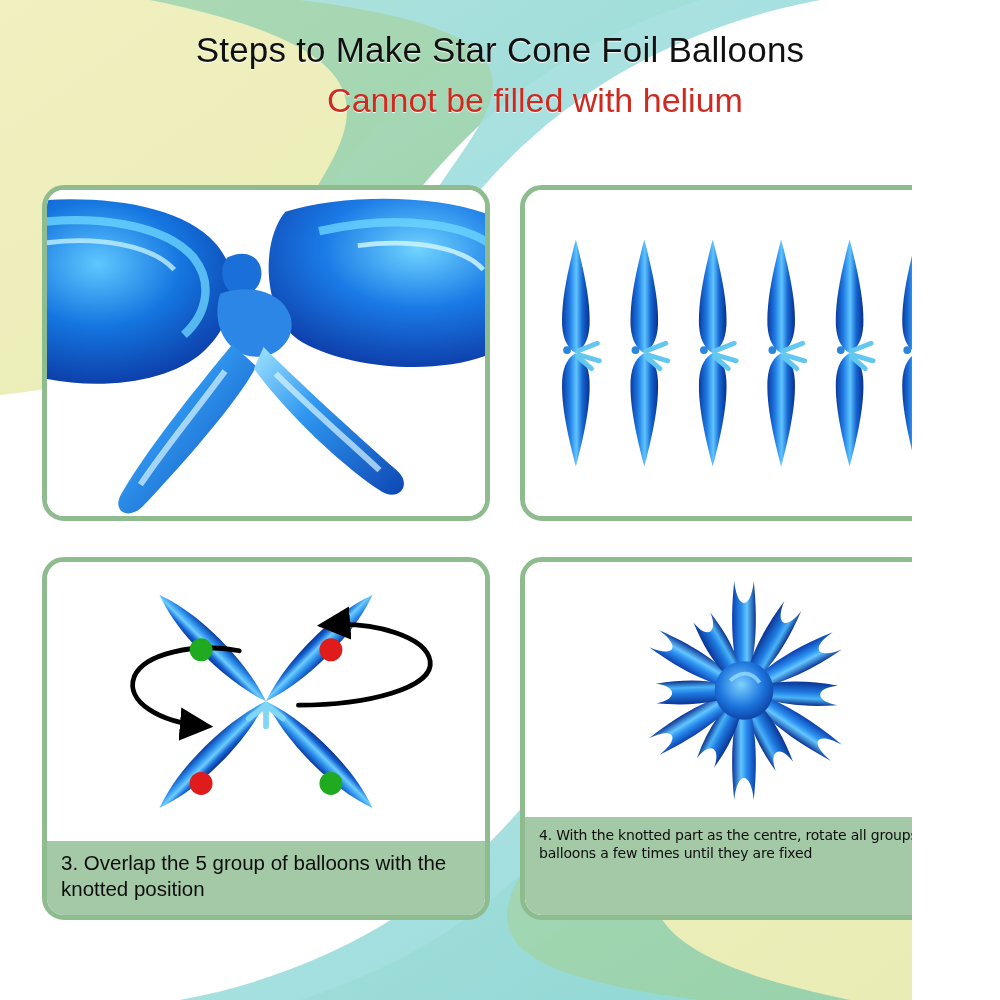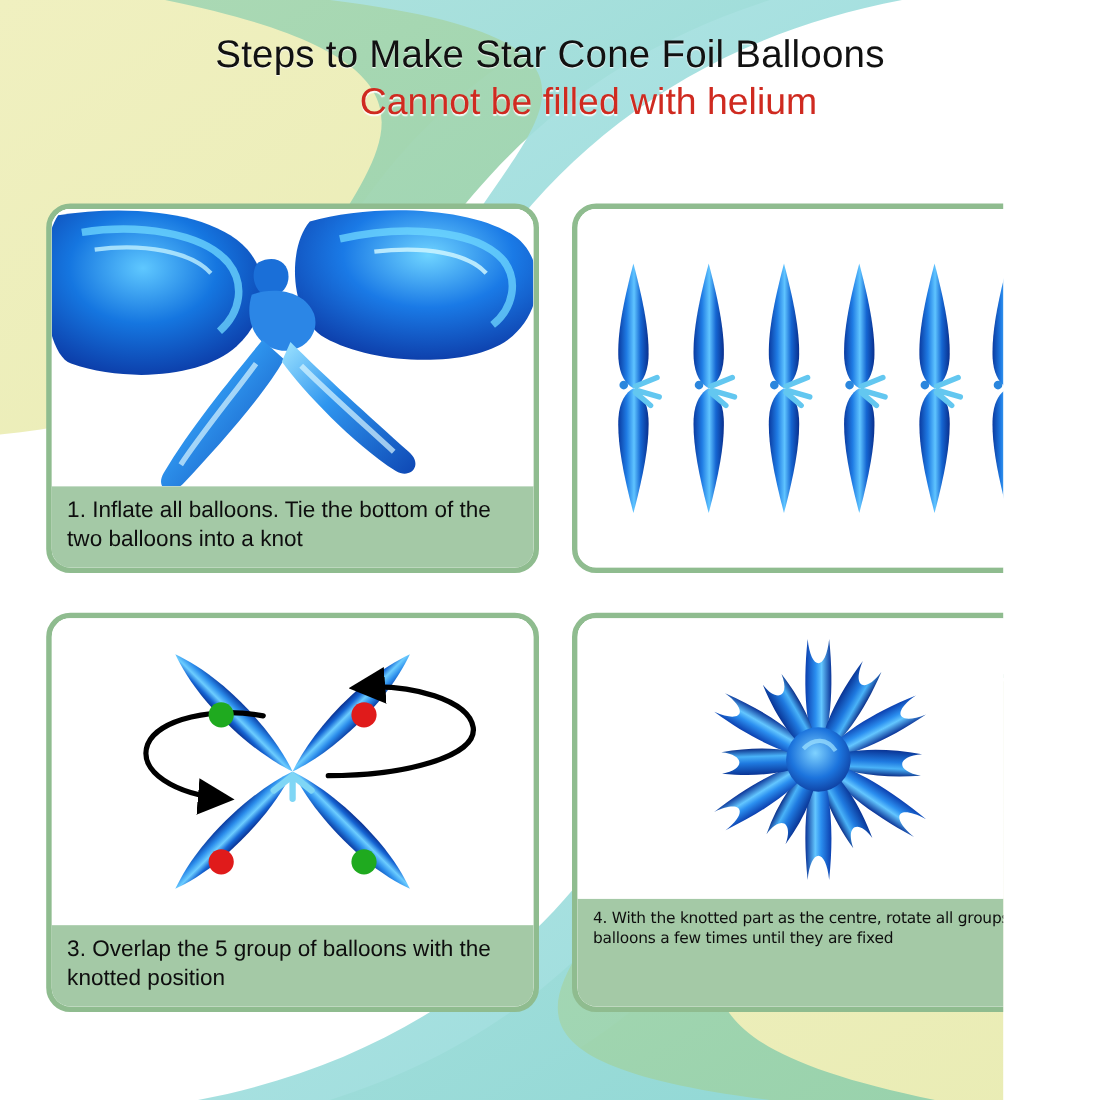--- a/index.html
+++ b/index.html
@@ -43,21 +43,21 @@
   .title {
     font-size: 35px;
     font-weight: 400;
     color: #111111;
     letter-spacing: 0.2px;
     line-height: 1.15;
     white-space: nowrap;
     text-shadow: 0 1px 1px rgba(255,255,255,0.9);
   }
   .subtitle {
-    margin-top: 4px;
+    margin-top: 11px;
     font-size: 34px;
     font-weight: 400;
     color: #cf2a20;
     line-height: 1.15;
     white-space: nowrap;
     padding-left: 70px;
     text-shadow: 0 1px 1px rgba(255,255,255,0.9);
   }
 
   
@@ -199,21 +199,20 @@
           <path d="M186,86 C206,78 236,82 244,104 C250,122 234,140 214,138 C192,136 178,112 186,86 Z" fill="#2b86e6"></path>
 
           <path d="M196,128 C170,160 130,208 104,252 C96,266 110,274 122,262
                    C156,226 200,176 216,146 Z" fill="url(#tail1)"></path>
           <path d="M222,130 C252,160 296,200 332,232 C346,244 334,258 320,250
                    C280,224 234,176 214,148 Z" fill="url(#tail1)"></path>
           <path d="M190,150 C168,180 140,214 120,244" fill="none" stroke="#d9f5ff" stroke-width="5" opacity="0.7"></path>
           <path d="M232,152 C258,178 292,208 318,232" fill="none" stroke="#d9f5ff" stroke-width="5" opacity="0.7"></path>
         </svg>
       </div>
-      <div class="caption two-line">1. Inflate all balloons. Tie the bottom of the two balloons into a knot</div>
     </div>
 
     <div class="panel panel-2">
       <div class="panel-figure">
         <svg viewBox="0 0 448 262" preserveAspectRatio="xMidYMid meet">
           <defs>
             <linearGradient id="coneG" x1="0" y1="0" x2="1" y2="0">
               <stop offset="0%" stop-color="#0a3aa0"></stop>
               <stop offset="28%" stop-color="#1f7ce4"></stop>
               <stop offset="52%" stop-color="#5fc4ff"></stop>

